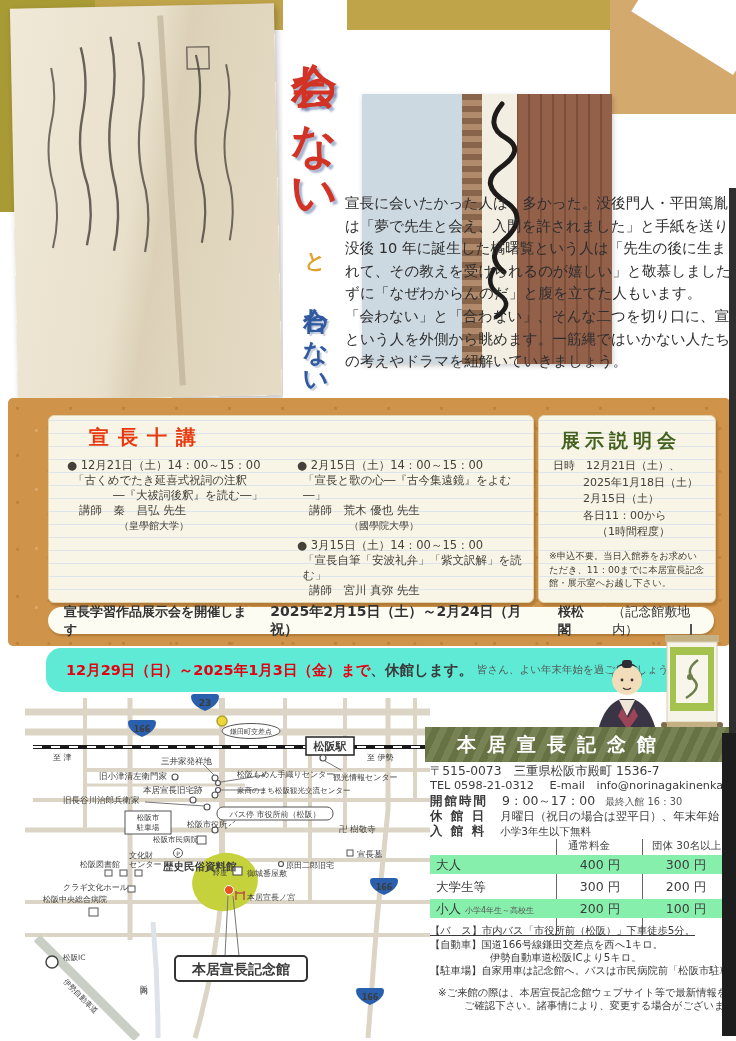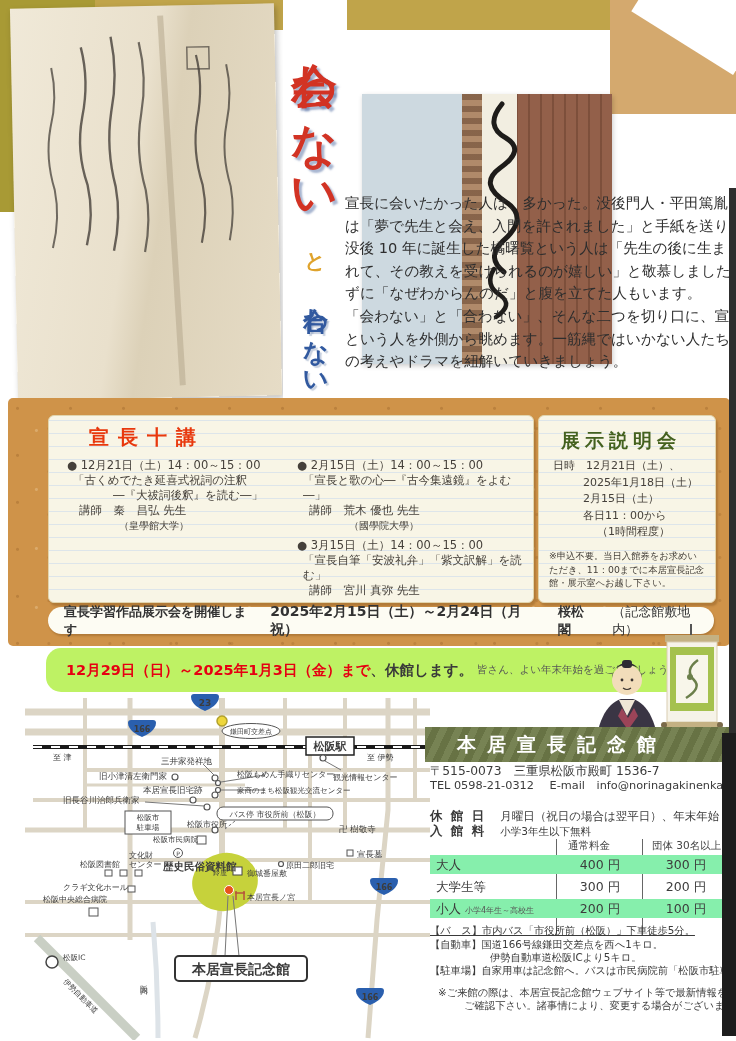--- a/index.html
+++ b/index.html
@@ -55,21 +55,21 @@
   .exh-dates .ind{padding-left:30px;}
   .exh-dates .ind2{padding-left:44px;}
   .exh-note{position:absolute;left:10px;top:133px;font-size:9.3px;line-height:13.5px;color:#45403a;}
   .works-banner{left:40px;top:209px;width:666px;height:27px;background:#fdfcf3;border-radius:14px;
           box-shadow:1px 2px 2px rgba(110,65,15,.3);display:flex;align-items:center;padding:0 0 0 16px;
           font-size:13px;color:#333;font-weight:bold;box-sizing:border-box;}
   .works-banner .bdate{font-size:14px;margin-left:14px;}
   .works-banner .bplace{margin-left:14px;}
   .works-banner .bnote{font-size:13px;font-weight:normal;margin-left:16px;}
   
-  .closure{left:46px;top:648px;width:644px;height:44px;background:#bef264;border-radius:15px;
+  .closure{left:46px;top:648px;width:644px;height:44px;background:#5eead4;border-radius:15px;
            display:flex;align-items:center;padding-left:20px;box-sizing:border-box;}
   .closure .red{color:#e60012;font-weight:bold;font-size:14.5px;}
   .closure .dark{color:#3a3a3a;font-weight:bold;font-size:14.5px;}
   .closure .small{color:#555;font-size:10.5px;margin-left:4px;}
   
   .green-bar{left:425px;top:727px;width:311px;height:35px;background:#6f7b49;z-index:3;
           background-image:repeating-linear-gradient(115deg,rgba(255,255,255,.06) 0 7px,rgba(0,0,0,.07) 7px 14px);
           color:#fff;font-size:19px;font-weight:bold;letter-spacing:11px;line-height:35px;padding-left:32px;box-sizing:border-box;}
   .illu{left:586px;top:622px;width:150px;height:140px;z-index:2;}
   
@@ -234,20 +234,25 @@
     </svg>
   </div>
 
   <div class="abs green-bar">本居宣長記念館</div>
 
   <div class="abs info postal">〒515-0073　三重県松阪市殿町 1536-7</div>
   <div class="abs info telline">
     <span>TEL 0598-21-0312</span>
     <span style="margin-left:12px;">E-mail</span>
     <span style="margin-left:8px;">info@norinagakinenkan.com</span>
+  </div>
+  <div class="abs info inforow" style="top:793px;">
+    <span class="lbl">開館時間</span>
+    <span style="margin-left:10px;">9：00～17：00</span>
+    <span class="small" style="margin-left:6px;">最終入館 16：30</span>
   </div>
   <div class="abs info inforow" style="top:808px;">
     <span class="lbl">休 館 日</span>
     <span style="margin-left:10px;font-size:11.5px;">月曜日（祝日の場合は翌平日）、年末年始</span>
   </div>
   <div class="abs info inforow" style="top:823px;">
     <span class="lbl">入 館 料</span>
     <span style="margin-left:10px;font-size:10.5px;">小学3年生以下無料</span>
   </div>
 

